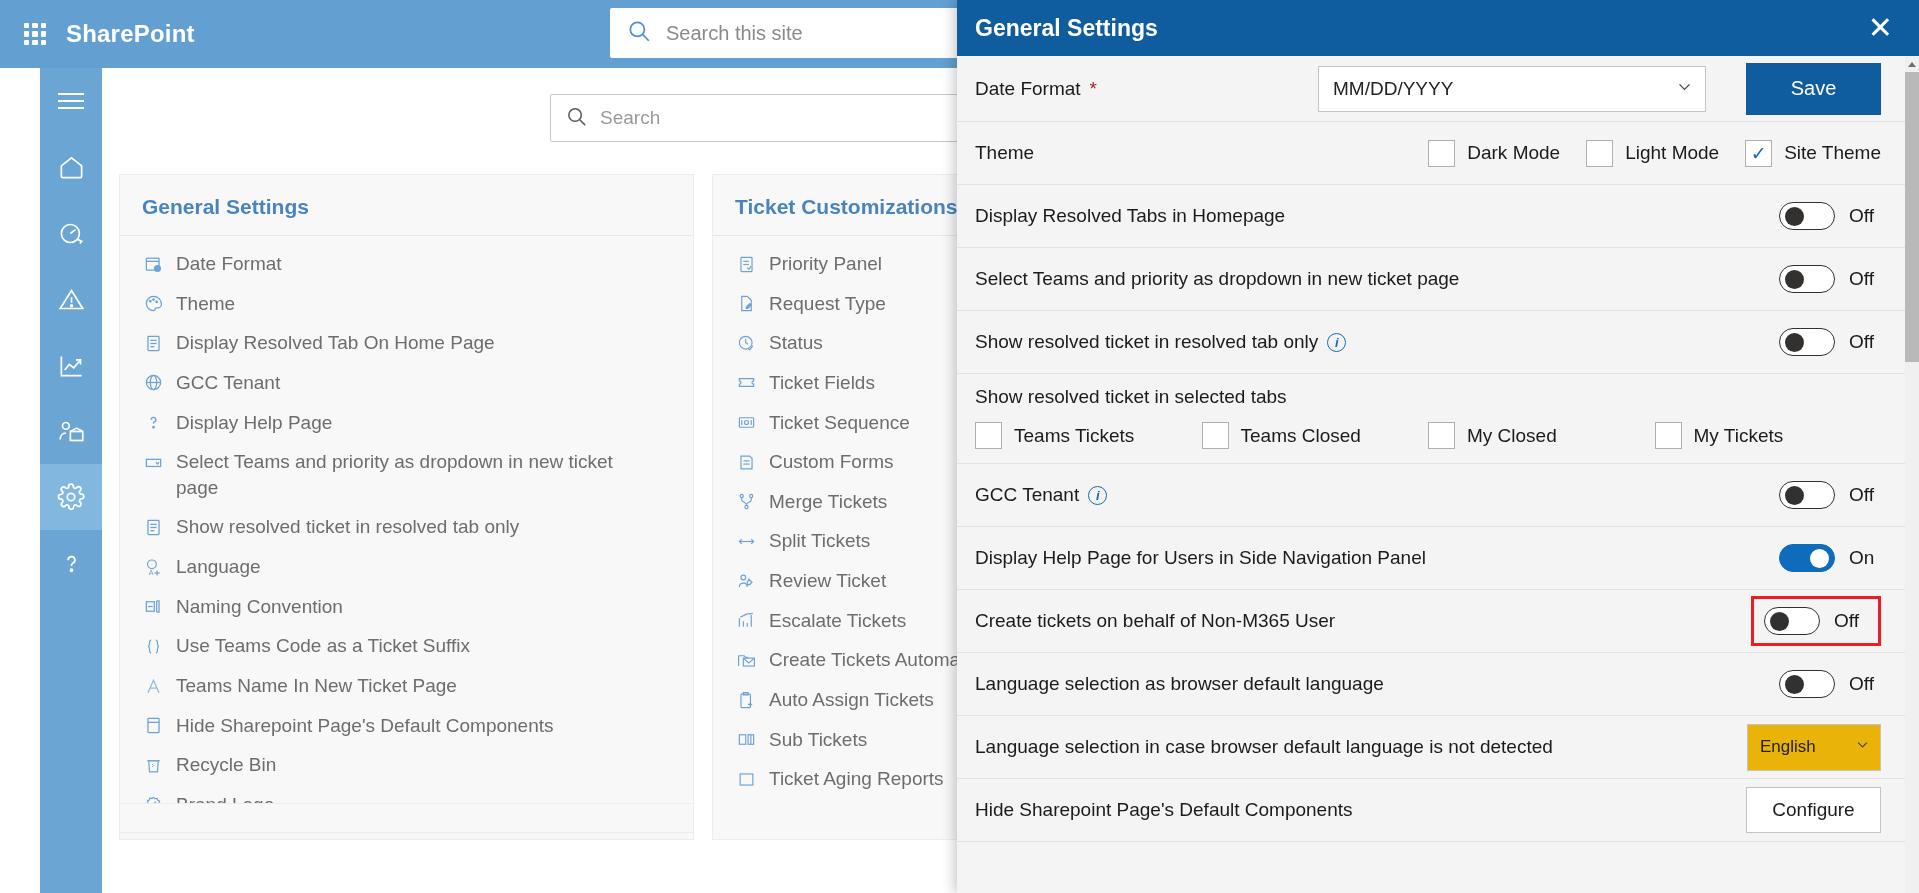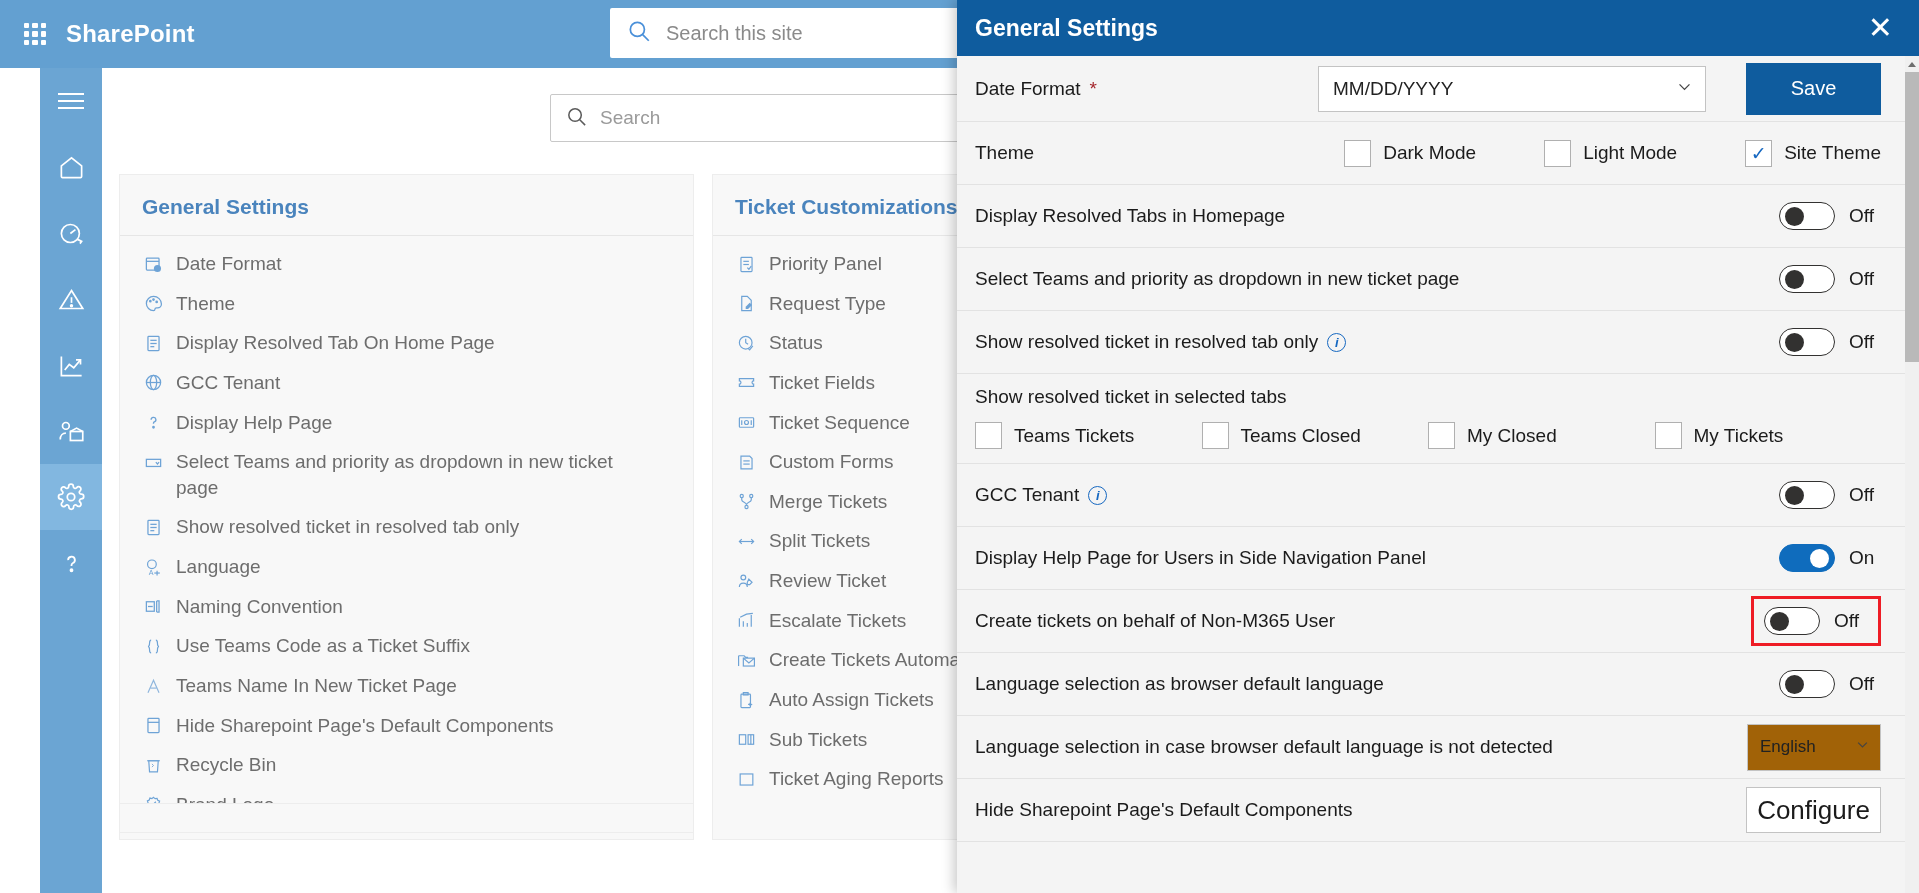--- a/index.html
+++ b/index.html
@@ -116,42 +116,42 @@
     align-items: center; gap: 9px; }
   .req { color: #a4262c; font-size: 19px; }
   .row-right { display: flex; align-items: center; gap: 0; }
 
   .select-box {
     width: 388px; height: 46px; border: 1px solid #c3c3c3; background: #fff;
     display: flex; align-items: center; justify-content: space-between;
     padding: 0 12px 0 14px; font-size: 19px; color: #222; cursor: pointer;
   }
   .select-small {
-    width: 134px; height: 47px; border: 1px solid #c3c3c3; background: #a16207;
+    width: 134px; height: 47px; border: 1px solid #c3c3c3; background: #eab308;
     display: flex; align-items: center; justify-content: space-between;
     padding: 0 10px 0 12px; font-size: 17px; color: #222; cursor: pointer;
   }
   .btn-primary {
     background: #0f5c9e; color: #fff; border: 0; width: 135px; height: 52px;
     font-size: 20px; cursor: pointer; font-family: "Liberation Sans", sans-serif;
   }
   .btn-secondary {
     background: #fff; color: #1b1b1b; border: 1px solid #c3c3c3;
-    width: 135px; height: 46px; font-size: 26px; cursor: pointer;
+    width: 135px; height: 46px; font-size: 19px; cursor: pointer;
     font-family: "Liberation Sans", sans-serif;
   }
   .cb-item { display: flex; align-items: center; gap: 12px; cursor: pointer; }
   .cb {
     width: 27px; height: 27px; border: 1px solid #b0b0b0; background: #fff;
     display: flex; align-items: center; justify-content: center;
     font-size: 19px; color: #1668c1;
   }
   .cb-label { font-size: 19px; color: #1b1b1b; }
 
-  .theme-row-right { display: flex; align-items: flex-start; gap: 68px; }
+  .theme-row-right { display: flex; align-items: flex-start; gap: 26px; }
   .tabs-row { flex-direction: column; align-items: stretch; padding-top: 12px;
     padding-bottom: 14px; }
   .tabs-row .row-label { margin-bottom: 14px; }
   .tabs-cbs { display: flex; }
   .tabs-cbs .cb-item { width: 245px; }
 
   .toggle-wrap { display: flex; align-items: center; gap: 14px; }
   .toggle-wrap.flagged {
     border: 3px solid #ee1c25; padding: 8px 12px 8px 10px;
   }

